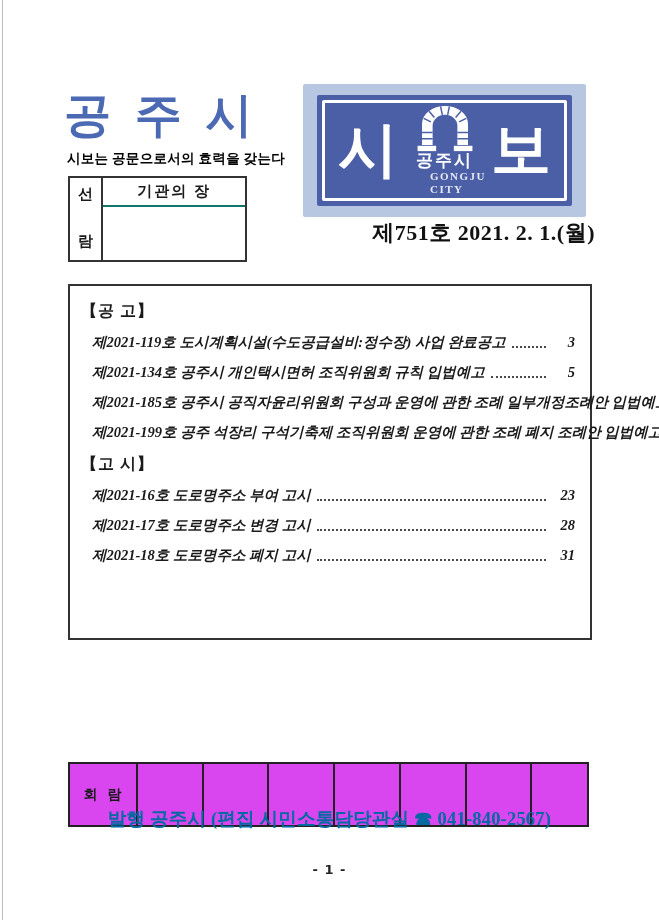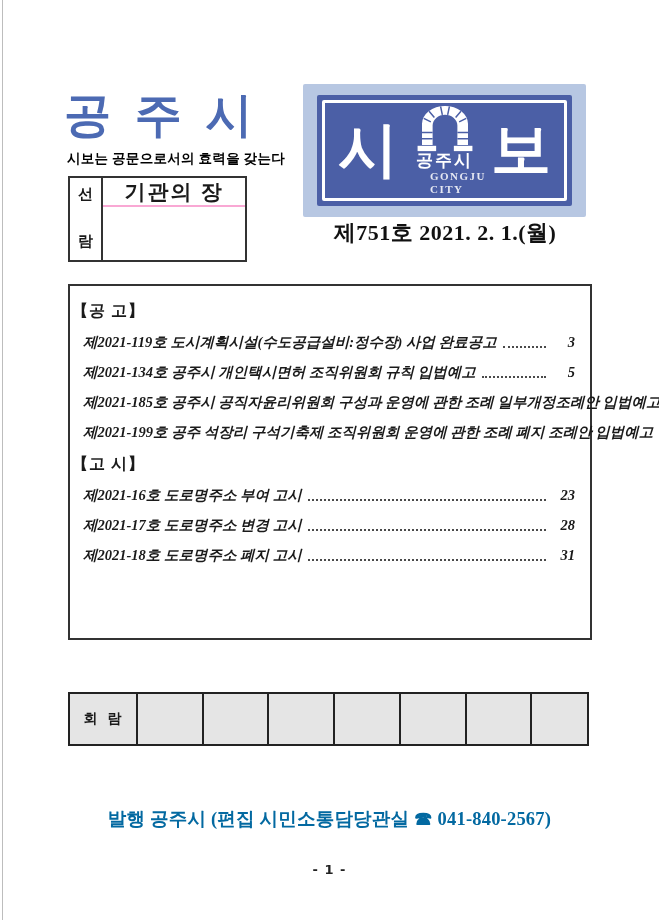--- a/index.html
+++ b/index.html
@@ -38,23 +38,23 @@
     background:#fff;
   }
   .approval-side {
     border-right:2px solid #333;
     display:flex; flex-direction:column; justify-content:space-between;
     align-items:center; padding:7px 0 9px;
     font-size:15px; font-weight:bold;
   }
   .approval-right { display:grid; grid-template-rows:29px 1fr; }
   .approval-header {
-    border-bottom:2px solid #f9a8d4;
+    border-bottom:2px solid #0f766e;
     display:flex; align-items:center; justify-content:center;
-    font-size:21px; font-weight:bold; letter-spacing:2px;
+    font-size:15px; font-weight:bold; letter-spacing:2px;
   }
   
   .logo-outer {
     position:absolute; left:303px; top:84px;
     width:283px; height:133px;
     background:var(--logo-outer,#b7c7e2);
     border-radius:2px;
   }
   .logo-inner {
     position:absolute; left:14px; right:14px; top:11px; bottom:11px;
@@ -79,29 +79,29 @@
     font-size:17px; font-weight:bold; color:#ffffff;
     letter-spacing:2px; margin-top:-1px; line-height:1.1;text-align:center;
   }
   .emblem-city-en {
     font-family:Liberation Serif, serif;
     font-size:11px; font-weight:bold; color:rgba(255,255,255,0.85);
     letter-spacing:1.5px; line-height:1.2;margin-left:32px;
   }
   .issue-line {
     position:absolute; left:295px; top:218px; width:300px;
-    text-align:center; font-size:22px; font-weight:bold; color:#111;
+    text-align:right; font-size:22px; font-weight:bold; color:#111;
     letter-spacing:0.5px; white-space:nowrap;
   }
   
   .toc-box {
     position:absolute; left:68px; top:284px;
     width:524px; height:356px;
     border:2px solid #333;
-    padding:15px 13px 0 0;
+    padding:15px 13px 0 9px;
     background:#fff;
   }
   .toc-heading {
     font-size:16px; font-weight:bold; letter-spacing:1px;
     margin:0 0 12px 2px;
   }
   .toc-heading.second { }
   .toc-row {
     display:flex; 
     margin:0 2px 13px 13px;
@@ -109,24 +109,24 @@
   }
   .toc-title { white-space:nowrap; }
   .toc-leader {
     flex:1; min-width:12px;
     border-bottom:2px dotted #4a4a4a;
     margin:0 5px 3px 6px;
   }
   .toc-page { width:24px; text-align:right; flex:none; }
   
   .circulation {
-    position:absolute; left:68px; top:692px;
-    width:521px; height:54px;
+    position:absolute; left:68px; top:762px;
+    width:521px; height:65px;
     border-collapse:collapse; table-layout:fixed;
-    background:#e5e5e5;
+    background:#d946ef;
   }
   .circulation td { border:2px solid #222; }
   .circulation .label-cell {
     font-size:14px; font-weight:bold; text-align:center;
     letter-spacing:1px; white-space:pre;
   }
   
   .publisher {
     position:absolute; left:0; top:806px; width:100%;
     text-align:center; font-size:18.5px; font-weight:600; color:#0369a1;

